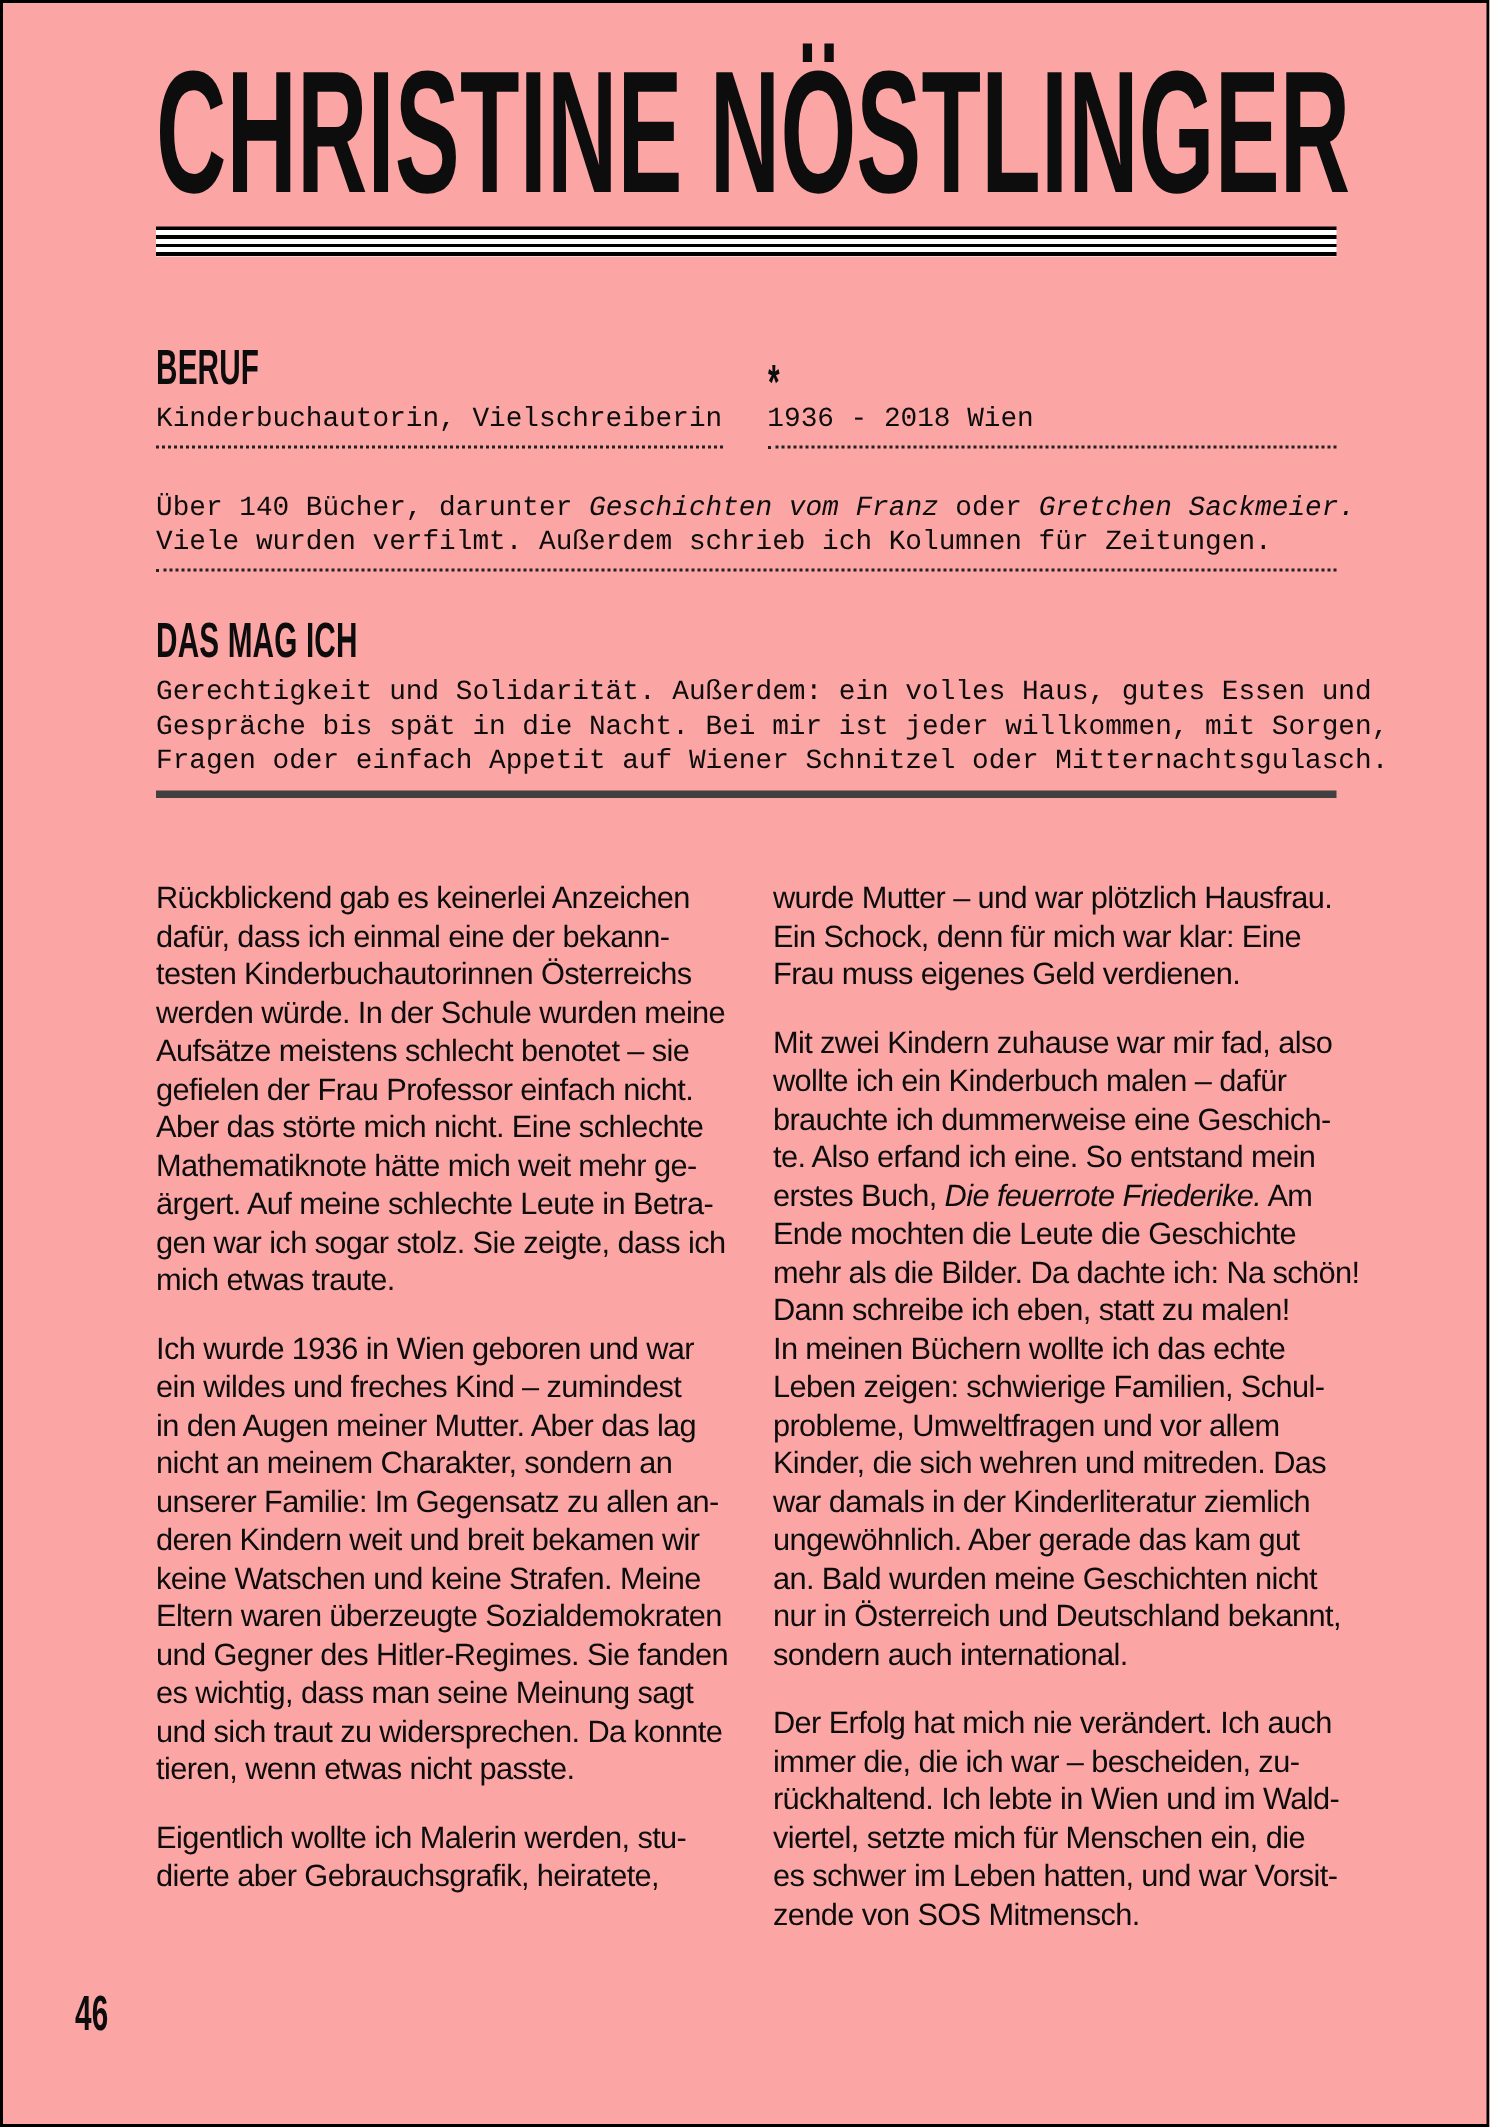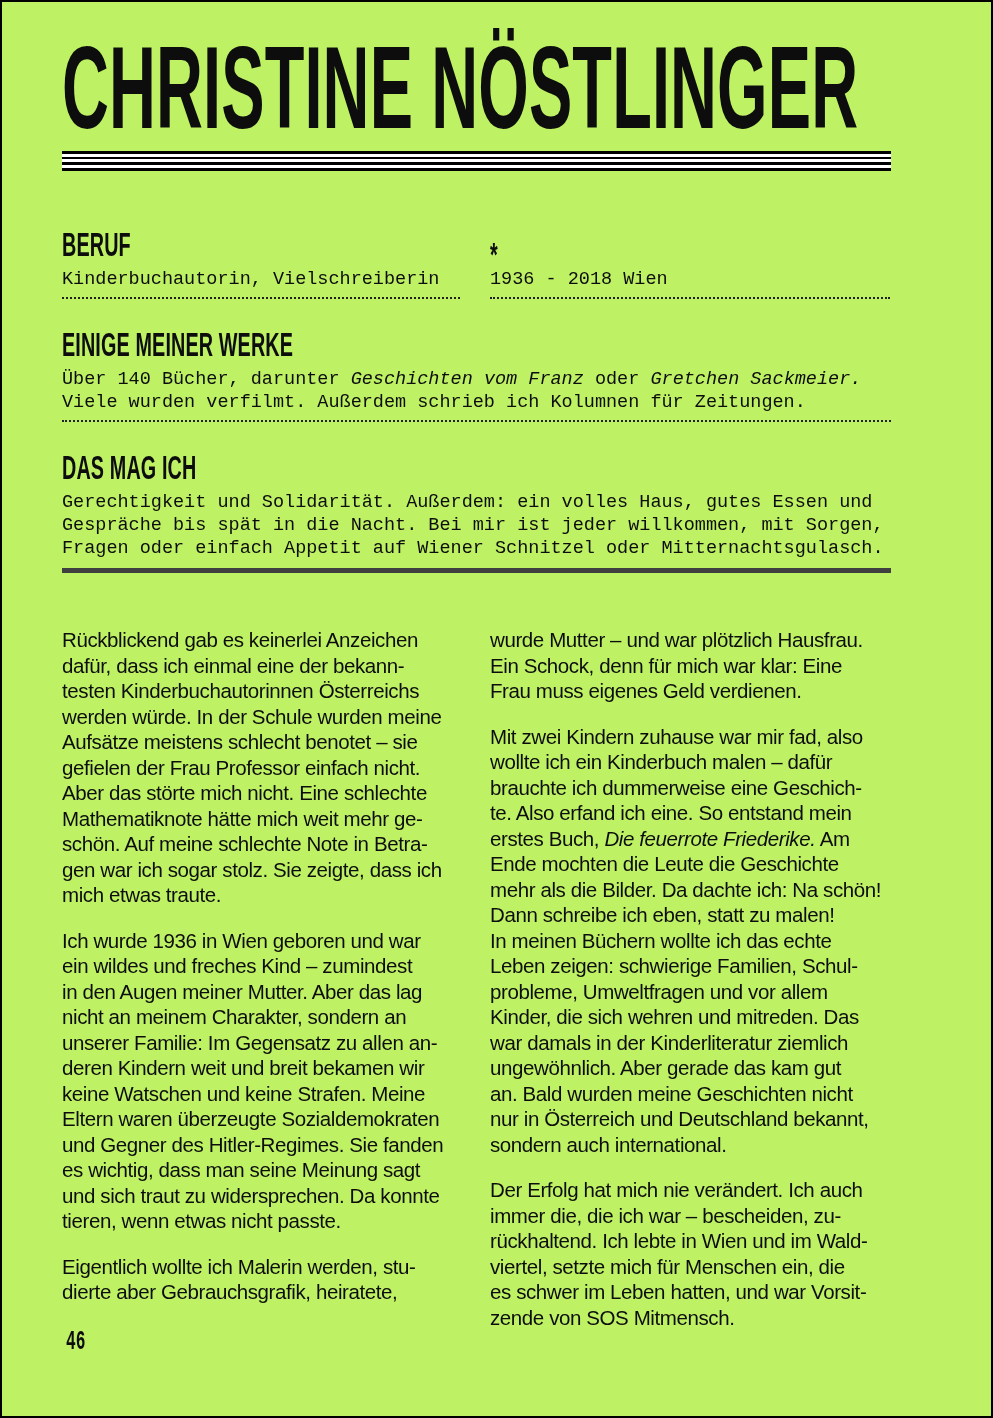--- a/index.html
+++ b/index.html
@@ -1,24 +1,25 @@
 <!DOCTYPE html>
 <html lang="de"><head>
 <meta charset="utf-8">
 <style>
   html,body{margin:0;padding:0;background:#fff;}
   .page{
     position:relative;
     width:993px;height:1418px;
     box-sizing:border-box;
     border:2px solid #000;
-    background:#bef264;
+    background:#fca5a5;
     color:#0d0d0d;
     overflow:hidden;
     font-family:"Liberation Sans",sans-serif;
+    padding-left:42px;
   }
   .content{padding:0 100px 0 60px;}
 
   
   .cond{
     display:inline-block;
     transform:scaleX(0.60);
     transform-origin:0 60%;
     white-space:nowrap;
     font-weight:bold;
@@ -63,22 +64,22 @@
   .para:last-child{margin-bottom:0;}
   .bline{
     font-size:20.5px;
     line-height:25.5px;
     letter-spacing:-0.4px;
     white-space:nowrap;
   }
 
   .page-num{
     position:absolute;
-    left:64px;top:1322px;
-    font-size:27px;line-height:36px;font-weight:bold;font-family:Liberation Mono, monospace;
+    left:48px;top:1322px;
+    font-size:33px;line-height:36px;font-weight:bold;
   }
 </style>
 </head>
 <body>
 
 <div class="page">
   <div class="content">
 
     <h1 class="title"><span class="cond">CHRISTINE NÖSTLINGER</span></h1>
 
@@ -93,21 +94,20 @@
       </section>
       <section class="info pcol-r">
         <h2 class="star-head"><span class="cond">*</span></h2>
         <div class="mono">
             <div class="tline">1936 - 2018 Wien</div>
           </div>
       </section>
     </div>
 
     <section class="info full">
-      <h2><span class="cond">EINIGE MEINER WERKE</span></h2>
       <div class="mono">
           <div class="tline">Über 140 Bücher, darunter <i>Geschichten vom Franz</i> oder <i>Gretchen Sackmeier.</i></div>
           <div class="tline">Viele wurden verfilmt. Außerdem schrieb ich Kolumnen für Zeitungen.</div>
         </div>
     </section>
 
     <section class="info full solid">
       <h2><span class="cond">DAS MAG ICH</span></h2>
       <div class="mono">
           <div class="tline">Gerechtigkeit und Solidarität. Außerdem: ein volles Haus, gutes Essen und</div>
@@ -120,21 +120,21 @@
       <div class="col-left">
           <div class="para">
             <div class="bline">Rückblickend gab es keinerlei Anzeichen</div>
             <div class="bline">dafür, dass ich einmal eine der bekann-</div>
             <div class="bline">testen Kinderbuchautorinnen Österreichs</div>
             <div class="bline">werden würde. In der Schule wurden meine</div>
             <div class="bline">Aufsätze meistens schlecht benotet – sie</div>
             <div class="bline">gefielen der Frau Professor einfach nicht.</div>
             <div class="bline">Aber das störte mich nicht. Eine schlechte</div>
             <div class="bline">Mathematiknote hätte mich weit mehr ge-</div>
-            <div class="bline">schön. Auf meine schlechte Note in Betra-</div>
+            <div class="bline">ärgert. Auf meine schlechte Leute in Betra-</div>
             <div class="bline">gen war ich sogar stolz. Sie zeigte, dass ich</div>
             <div class="bline">mich etwas traute.</div>
           </div>
           <div class="para">
             <div class="bline">Ich wurde 1936 in Wien geboren und war</div>
             <div class="bline">ein wildes und freches Kind – zumindest</div>
             <div class="bline">in den Augen meiner Mutter. Aber das lag</div>
             <div class="bline">nicht an meinem Charakter, sondern an</div>
             <div class="bline">unserer Familie: Im Gegensatz zu allen an-</div>
             <div class="bline">deren Kindern weit und breit bekamen wir</div>

